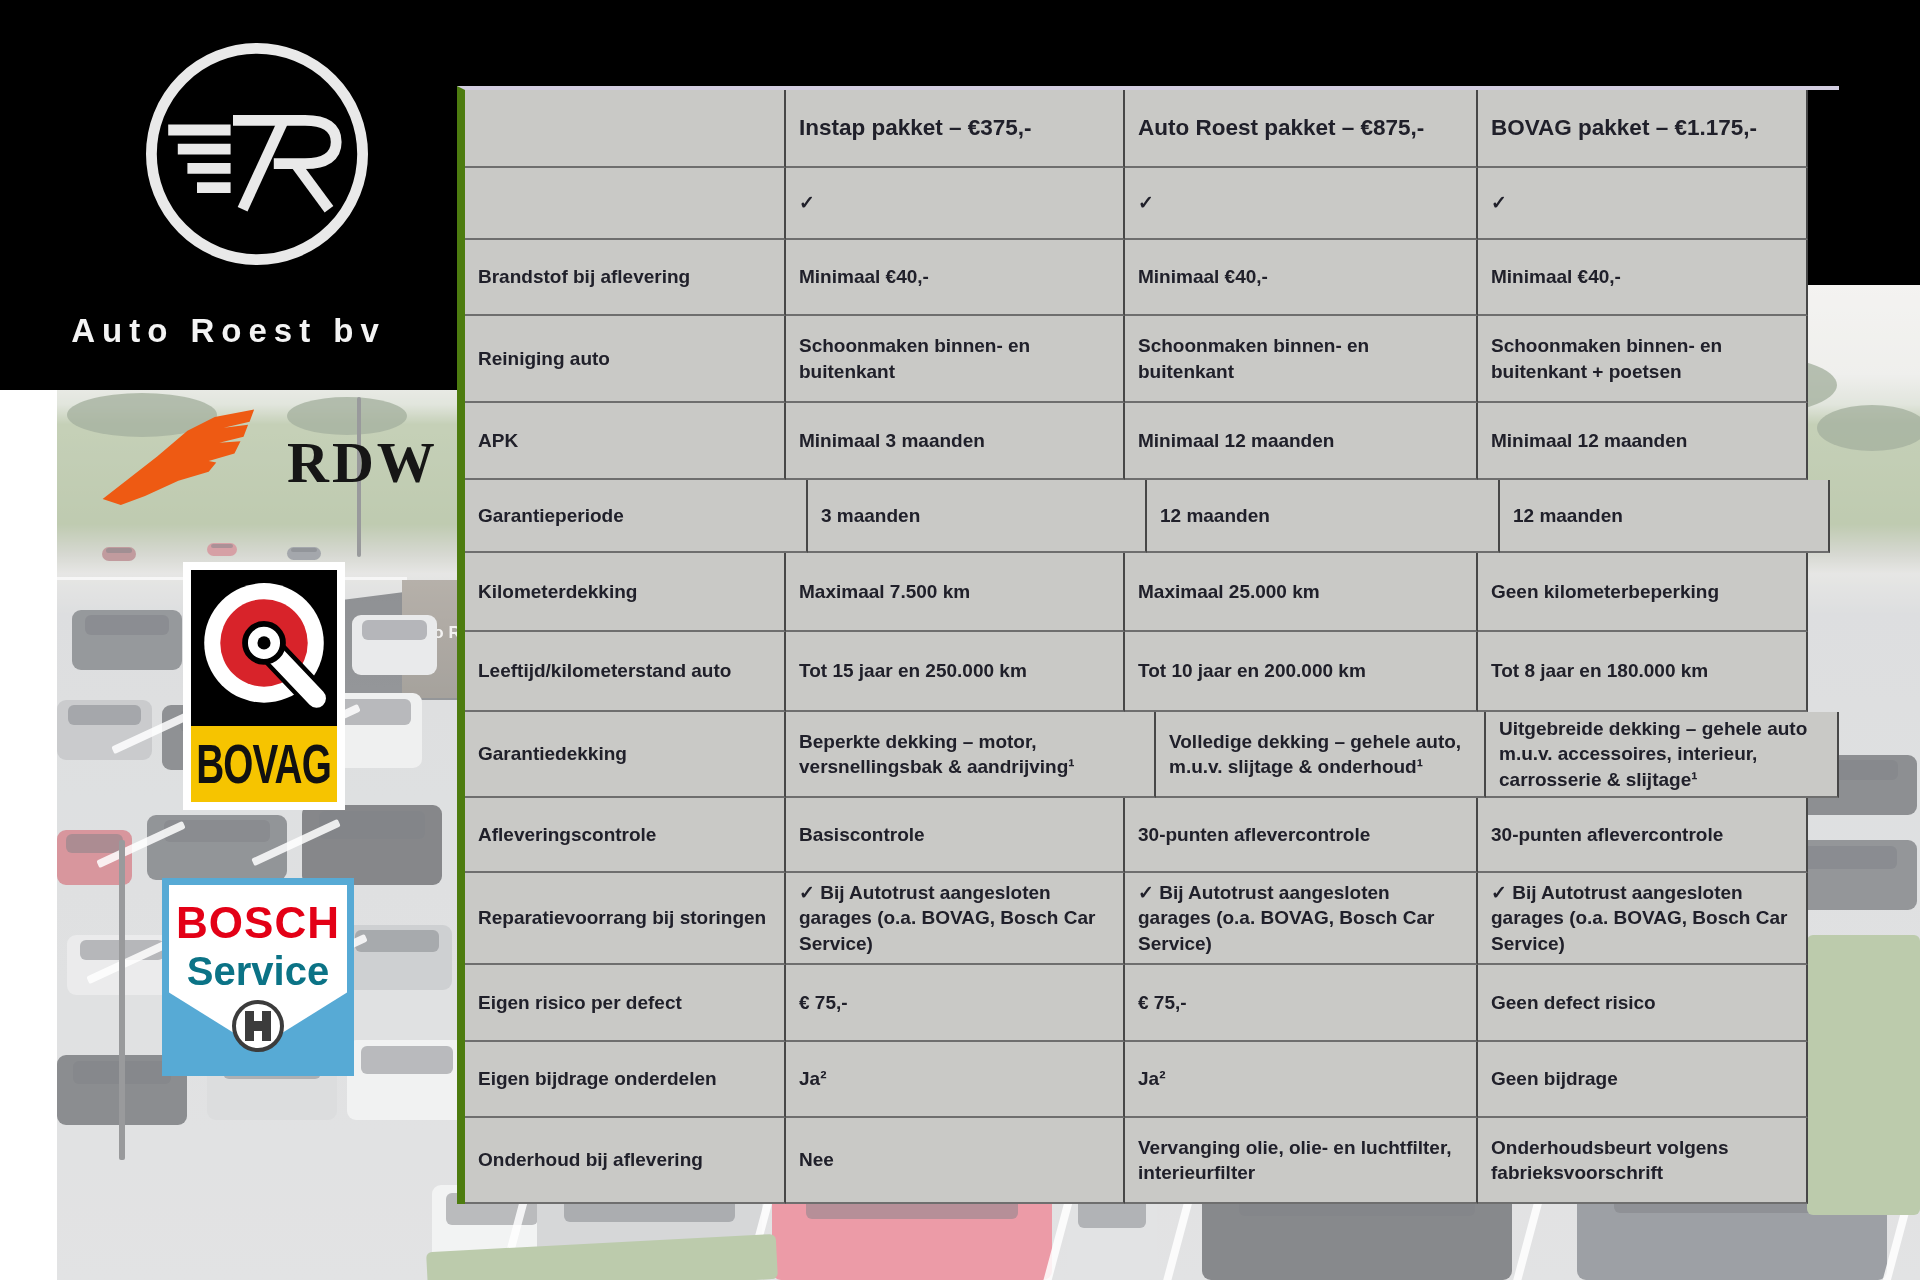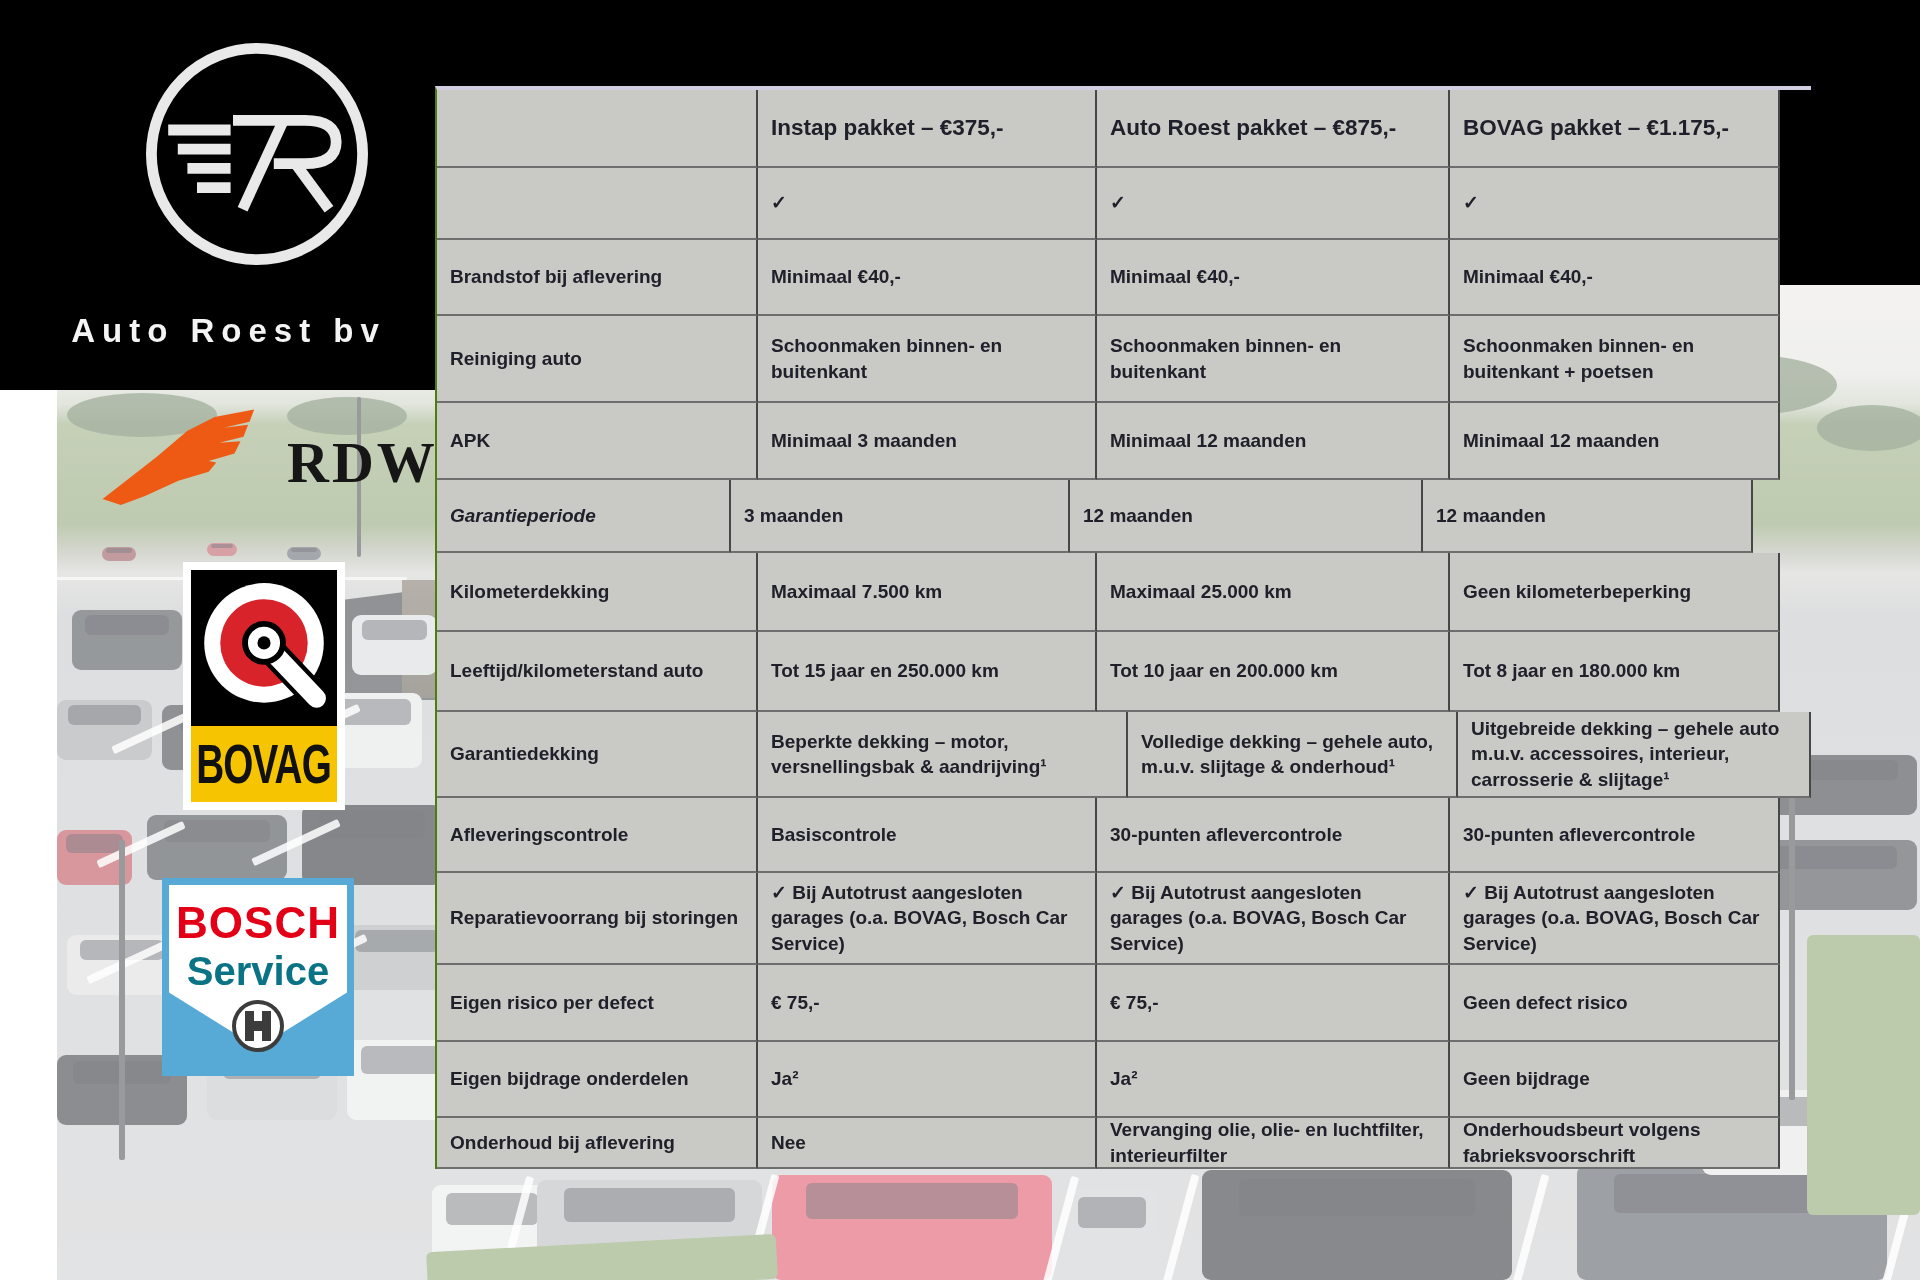--- a/index.html
+++ b/index.html
@@ -76,22 +76,22 @@
   .bosch-shield{
     position:absolute;left:7px;right:7px;top:7px;height:168px;background:#fff;
     clip-path:polygon(0 0,100% 0,100% 64%,50% 97%,0 64%);
     text-align:center;
   }
   .bosch-line1{color:#e30016;font-weight:bold;font-size:44px;letter-spacing:1px;margin-top:16px;line-height:1;}
   .bosch-line2{color:#0b7386;font-weight:bold;font-size:40px;line-height:1;margin-top:6px;}
   .bosch-symbol{position:absolute;left:50%;top:118px;transform:translateX(-50%);z-index:5;}
   
   .pkg-table{
-    position:absolute;left:435px;top:86px;z-index:3;
-    border-top:4px solid #d2cde0;border-left:2px solid #4d7c0f;
+    position:absolute;left:457px;top:86px;z-index:3;
+    border-top:4px solid #d2cde0;border-left:8px solid #4d7c0f;
   }
   .trow{display:flex;}
   .cell{
     box-sizing:border-box;height:100%;
     border-right:2px solid #474747;border-bottom:2px solid #6e6e6e;
     background:#c9c9c6;display:flex;align-items:center;
     padding:6px 10px 6px 13px;
     color:#20202a;font-weight:bold;font-size:19px;line-height:1.32;
   }
   .cell.hcell{font-size:22.5px;}
@@ -330,21 +330,21 @@
         <span>Minimaal 3 maanden</span>
       </div>
       <div class="cell" style="width: 353px;">
         <span>Minimaal 12 maanden</span>
       </div>
       <div class="cell" style="width: 330px;">
         <span>Minimaal 12 maanden</span>
       </div>
     </div>
     <div class="trow" style="height: 73px;">
-      <div class="cell label" style="width: 294px; font-style: italic;">
+      <div class="cell label" style="width: 343px;">
         <span>Garantieperiode</span>
       </div>
       <div class="cell" style="width: 339px;">
         <span>3 maanden</span>
       </div>
       <div class="cell" style="width: 353px;">
         <span>12 maanden</span>
       </div>
       <div class="cell" style="width: 330px;">
         <span>12 maanden</span>
@@ -441,21 +441,21 @@
       <div class="cell" style="width: 339px;">
         <span>Ja²</span>
       </div>
       <div class="cell" style="width: 353px;">
         <span>Ja²</span>
       </div>
       <div class="cell" style="width: 330px;">
         <span>Geen bijdrage</span>
       </div>
     </div>
-    <div class="trow" style="height: 51px;">
+    <div class="trow" style="height: 86px;">
       <div class="cell label" style="width: 321px;">
         <span>Onderhoud bij aflevering</span>
       </div>
       <div class="cell" style="width: 339px;">
         <span>Nee</span>
       </div>
       <div class="cell" style="width: 353px;">
         <span>Vervanging olie, olie- en luchtfilter, interieurfilter</span>
       </div>
       <div class="cell" style="width: 330px;">

